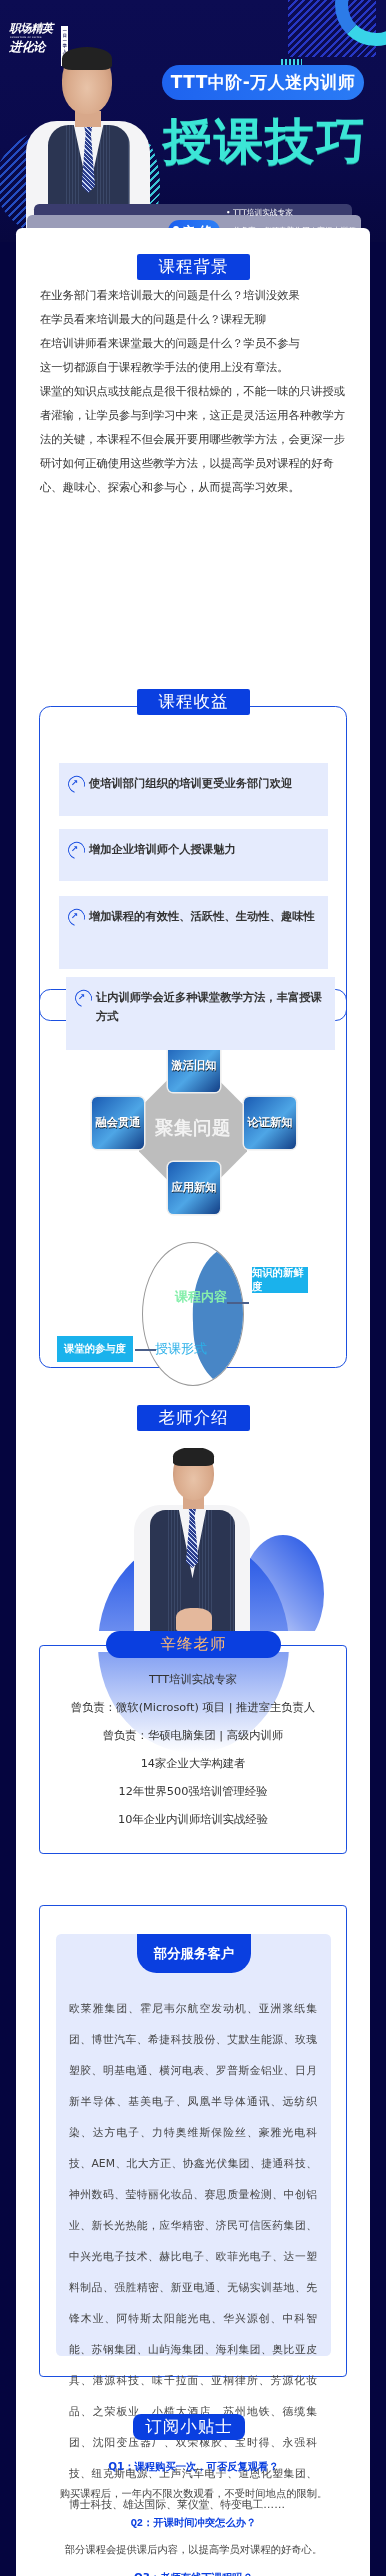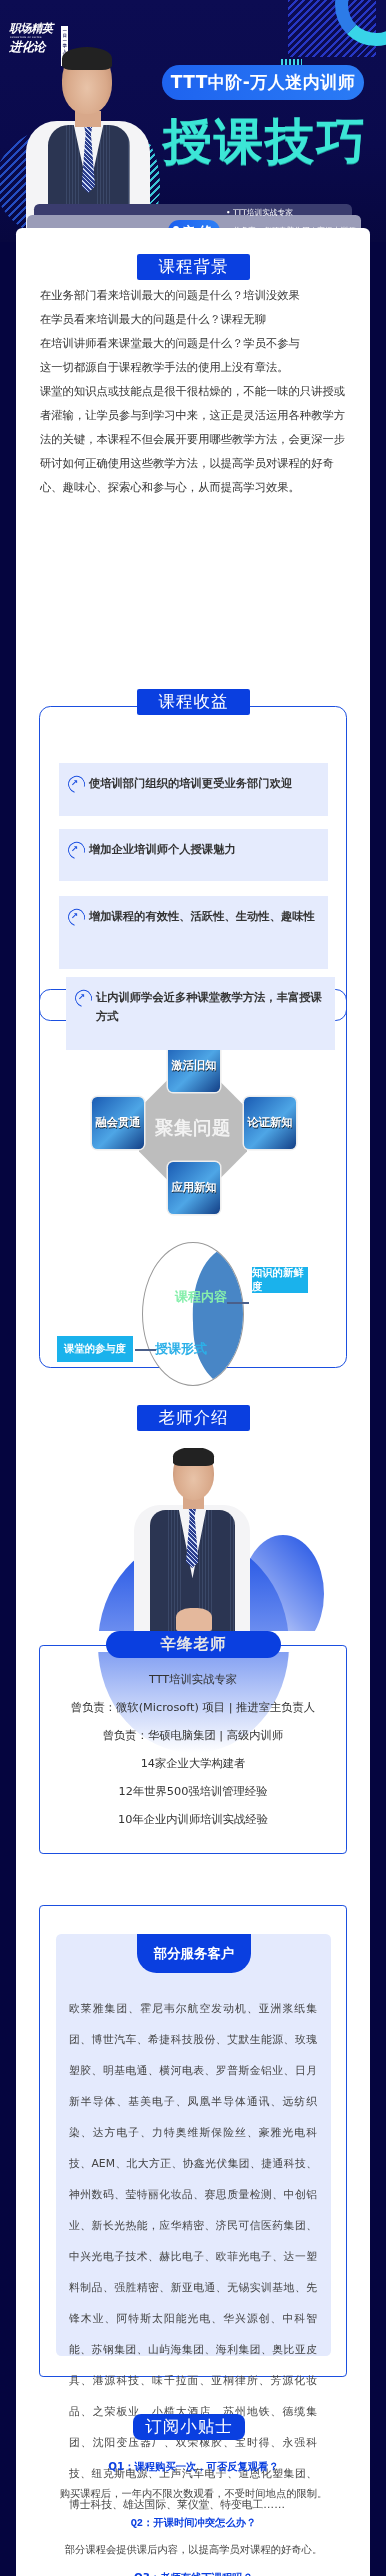--- a/index.html
+++ b/index.html
@@ -58,38 +58,38 @@
 
   
   .octa { position: absolute; left: 121px; top: 1076px; width: 108px; height: 108px; background: #bdbdbd; clip-path: polygon(30% 0, 70% 0, 100% 30%, 100% 70%, 70% 100%, 30% 100%, 0 70%, 0 30%); }
   .octa-label { position: absolute; left: 139px; top: 1115px; width: 88px; text-align: center; font-size: 18.5px; font-weight: bold; color: #f2f2f2; letter-spacing: 0.5px; }
   .node { position: absolute; width: 52px; height: 52px; border-radius: 5.2px; background: linear-gradient(135deg, #1a5bb3 0%, #4ea6e6 55%, #133f86 100%); box-shadow: 0 0 0 1.5px #eee; color: #fff; font-weight: bold; font-size: 11.3px; line-height: 15.5px; display: flex; align-items: center; justify-content: center; text-align: center; text-shadow: 0.5px 0.5px 0.5px #123; }
 
   
   .yy { position: absolute; left: 142px; top: 1242px; width: 102px; height: 144px; border-radius: 50%; border: 0.5px solid #999; overflow: hidden; background: #fff; }
   .yy .dark { position: absolute; right: 0; top: 0; width: 100%; height: 100%; background: #4886c6; clip-path: path('M 60 0 C 140 0 200 80 198 140 C 196 210 150 280 100 280 C 160 250 160 200 140 180 C 120 150 50 160 50 80 C 48 40 60 10 90 0 Z'); }
   .yy-txt1 { position: absolute; left: 175px; top: 1288px; font-size: 13px; font-weight: bold; color: #86efac; }
-  .yy-txt2 { position: absolute; left: 155px; top: 1340px; font-size: 13px; font-weight: bold; color: #2cb0e8; }
+  .yy-txt2 { position: absolute; left: 155px; top: 1340px; font-size: 13px; font-weight: normal; color: #2cb0e8; }
   .arrow-line { position: absolute; height: 1.5px; background: #4a5f8a; }
   .tag-box { position: absolute; height: 26px; background: #1ab2ec; color: #fff; font-weight: bold; font-size: 10.3px; display: flex; align-items: center; justify-content: center; }
 
   
   .t-blob1 { position: absolute; left: 98px; top: 1537px; width: 191px; height: 216px; border-radius: 50%; background: linear-gradient(180deg, #1c4fe3 0%, #6d8ff0 45%, #ffffff 100%); }
   .t-blob2 { position: absolute; left: 242px; top: 1535px; width: 82px; height: 118px; border-radius: 50%; background: linear-gradient(225deg, #1c4fe3 0%, #8aa4f3 55%, #ffffff 100%); }
   .person2 { position: absolute; left: 124px; top: 1448px; width: 134px; height: 183px; overflow: hidden; }
   .person2 .head { position: absolute; left: 49px; top: 0; width: 41px; height: 52px; border-radius: 48%; background: radial-gradient(ellipse at 50% 60%, #e8c3a8 0%, #d9a98a 60%, #b98467 100%); }
   .person2 .hair { position: absolute; left: 49px; top: -1px; width: 41px; height: 18.5px; border-radius: 50% 50% 20% 20%; background: #222; }
   .person2 .neck { position: absolute; left: 59px; top: 48px; width: 20.6px; height: 13px; background: #d8a88a; }
   .person2 .shirt { position: absolute; left: 10.3px; top: 57px; width: 116px; height: 129px; border-radius: 26px 26px 0 0; background: #f4f4f6; }
   .person2 .vest { position: absolute; left: 26px; top: 62px; width: 85px; height: 124px; border-radius: 15.5px 15.5px 0 0;
     background: repeating-linear-gradient(90deg, #2b3552 0 2.6px, #3b4868 2.6px 3.1px); clip-path: polygon(0 0, 34% 0, 50% 55%, 66% 0, 100% 0, 100% 100%, 0 100%); }
   .person2 .tie { position: absolute; left: 62px; top: 61px; width: 12.4px; height: 59px; background: repeating-linear-gradient(45deg, #2c3f8f 0 2.1px, #c9d6f4 2.1px 3.1px); clip-path: polygon(20% 0, 80% 0, 70% 12%, 100% 90%, 50% 100%, 0 90%, 30% 12%); }
   .person2 .hands { position: absolute; left: 52px; top: 160px; width: 36px; height: 23px; border-radius: 40% 40% 10% 10%; background: #e4b89c; }
 
-  .name-pill2 { position: absolute; left: 106px; top: 1631px; width: 175px; height: 27px; border-radius: 13.4px; background: #0a3fe0; color: #e5e5e5; font-size: 15.5px; font-weight: bold; display: flex; align-items: center; justify-content: center; letter-spacing: 1px; z-index: 2; }
+  .name-pill2 { position: absolute; left: 106px; top: 1631px; width: 175px; height: 27px; border-radius: 13.4px; background: #0a3fe0; color: #fdba74; font-size: 15.5px; font-weight: normal; display: flex; align-items: center; justify-content: center; letter-spacing: 1px; z-index: 2; }
   .t-lines { position: absolute; left: 23px; width: 308px; text-align: center; font-size: 11.3px; line-height: 28px; color: #333; }
 
   .clients-panel { position: absolute; left: 40px; top: 1894px; width: 275px; height: 222px; border-radius: 5.2px; background: #e4eafd; }
   .clients-tab { position: absolute; left: 136px; top: 1894px; width: 114px; height: 39px; border-radius: 0 0 19.6px 19.6px; background: #0a3fe0; color: #fff; font-size: 13.4px; font-weight: bold; display: flex; align-items: center; justify-content: center; }
   .clients-text { position: absolute; left: 69px; top: 1936px; width: 248px; font-size: 10.8px; line-height: 31px; color: #444; text-align: justify; }
 
   .faq { position: absolute; left: 39px; width: 309px; text-align: center; }
   .faq .q { font-size: 10.3px; color: #0a3fe0; font-weight: bold; line-height: 15.5px; }
   .faq .a { font-size: 10.3px; color: #444; line-height: 24px; }
 </style>

